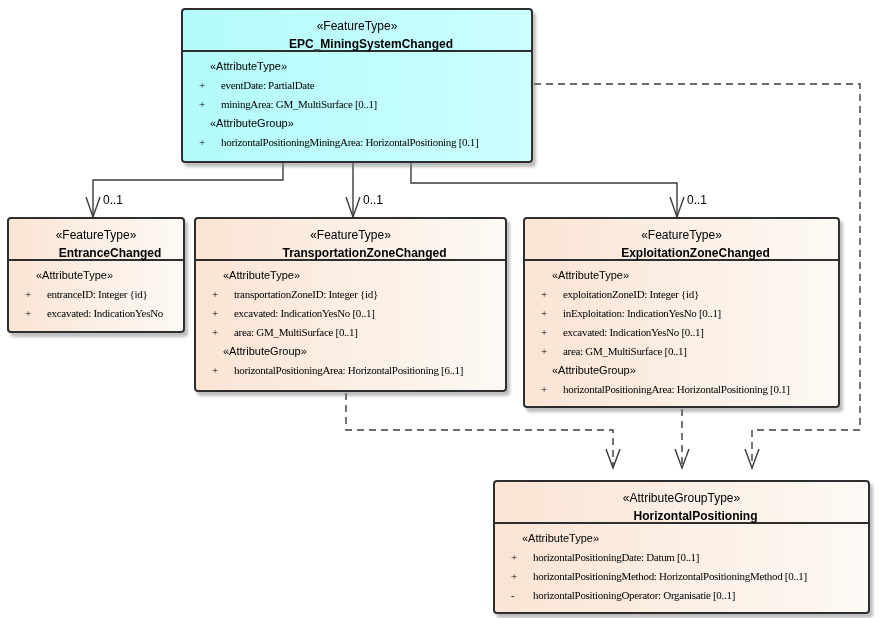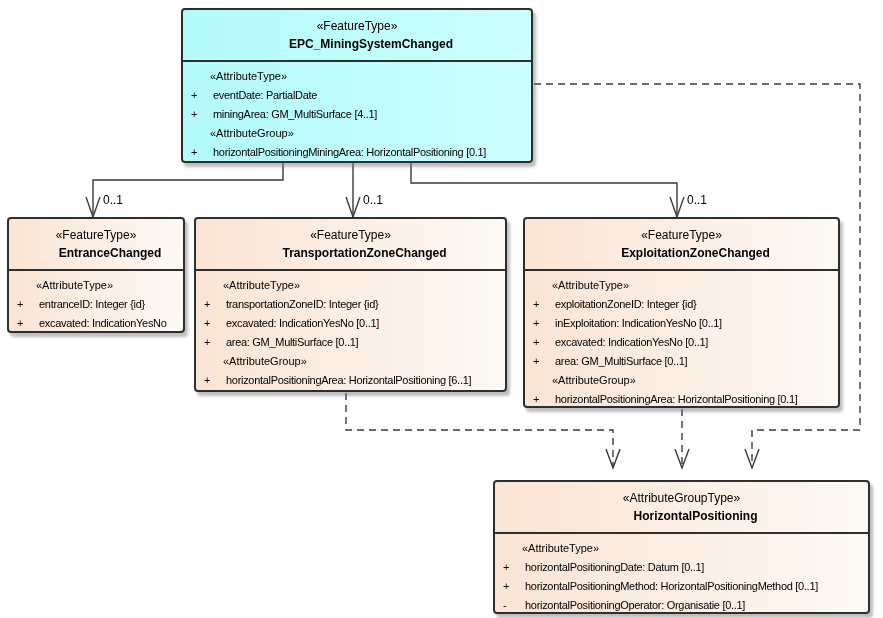--- a/index.html
+++ b/index.html
@@ -11,27 +11,27 @@
   .conn{fill:none;stroke:var(--c-line,#3a3a3a);stroke-width:1.4;}
   .conn.dashed{stroke-dasharray:7,5;}
   .arrowhead{fill:none;stroke:var(--c-line,#3a3a3a);stroke-width:1.4;}
   .uml-box{
     position:absolute;box-sizing:border-box;
     border:2px solid var(--c-border,#2e2e2e);border-radius:4px;
     box-shadow:3px 4px 3px rgba(125,125,125,0.5);
   }
   .uml-box.cyan{background:linear-gradient(to right,var(--c-class_fill_left,#b3fafa),var(--c-class_fill_right,#ccffff));}
   .uml-box.cream{background:linear-gradient(to right,var(--c-feature_fill_left,#fae4d4),var(--c-feature_fill_right,#fdf9f4));}
-  .hdr{box-sizing:border-box;height:50px;padding-top:7px;text-align:center;}
+  .hdr{box-sizing:border-box;height:40px;padding-top:7px;text-align:center;}
   .stereo{font-size:12px;line-height:18px;}
   .cname{font-size:12px;line-height:19px;font-weight:bold;padding-left:28px;}
   .bdy{box-sizing:border-box;border-top:2px solid var(--c-border,#2e2e2e);padding-top:5px;}
   .row{font-size:11px;line-height:19px;white-space:nowrap;}
   .row.heading{padding-left:27px;}
-  .row.attr{padding-left:8px;letter-spacing:-0.3px;}
+  .row.attr{padding-left:16px;letter-spacing:-0.3px;font-family:Liberation Serif, serif;}
   .row.attr .vis{display:inline-block;width:22px;letter-spacing:0;}
   .mult{position:absolute;font-size:12px;line-height:14px;color:#000;}
 </style>
 </head>
 <body>
 
 <div id="canvas">
 
   <svg id="connector-layer" width="883" height="618" viewBox="0 0 883 618" xmlns="http://www.w3.org/2000/svg">
 
@@ -55,21 +55,21 @@
   <div class="mult" style="left:687px;top:193px;">0..1</div>
 
   <div class="uml-box cyan" style="left:181px;top:8px;width:352px;height:155px;">
     <div class="hdr">
       <div class="stereo">«FeatureType»</div>
       <div class="cname">EPC_MiningSystemChanged</div>
     </div>
     <div class="bdy">
       <div class="row heading">«AttributeType»</div>
       <div class="row attr"><span class="vis">+</span><span>eventDate: PartialDate</span></div>
-      <div class="row attr"><span class="vis">+</span><span>miningArea: GM_MultiSurface [4..1]</span></div>
+      <div class="row attr"><span class="vis">+</span><span>miningArea: GM_MultiSurface [0..1]</span></div>
       <div class="row heading">«AttributeGroup»</div>
       <div class="row attr"><span class="vis">+</span><span>horizontalPositioningMiningArea: HorizontalPositioning [0.1]</span></div>
     </div>
   </div>
 
   <div class="uml-box cream" style="left:7px;top:217px;width:178px;height:116px;">
     <div class="hdr">
       <div class="stereo">«FeatureType»</div>
       <div class="cname">EntranceChanged</div>
     </div>

